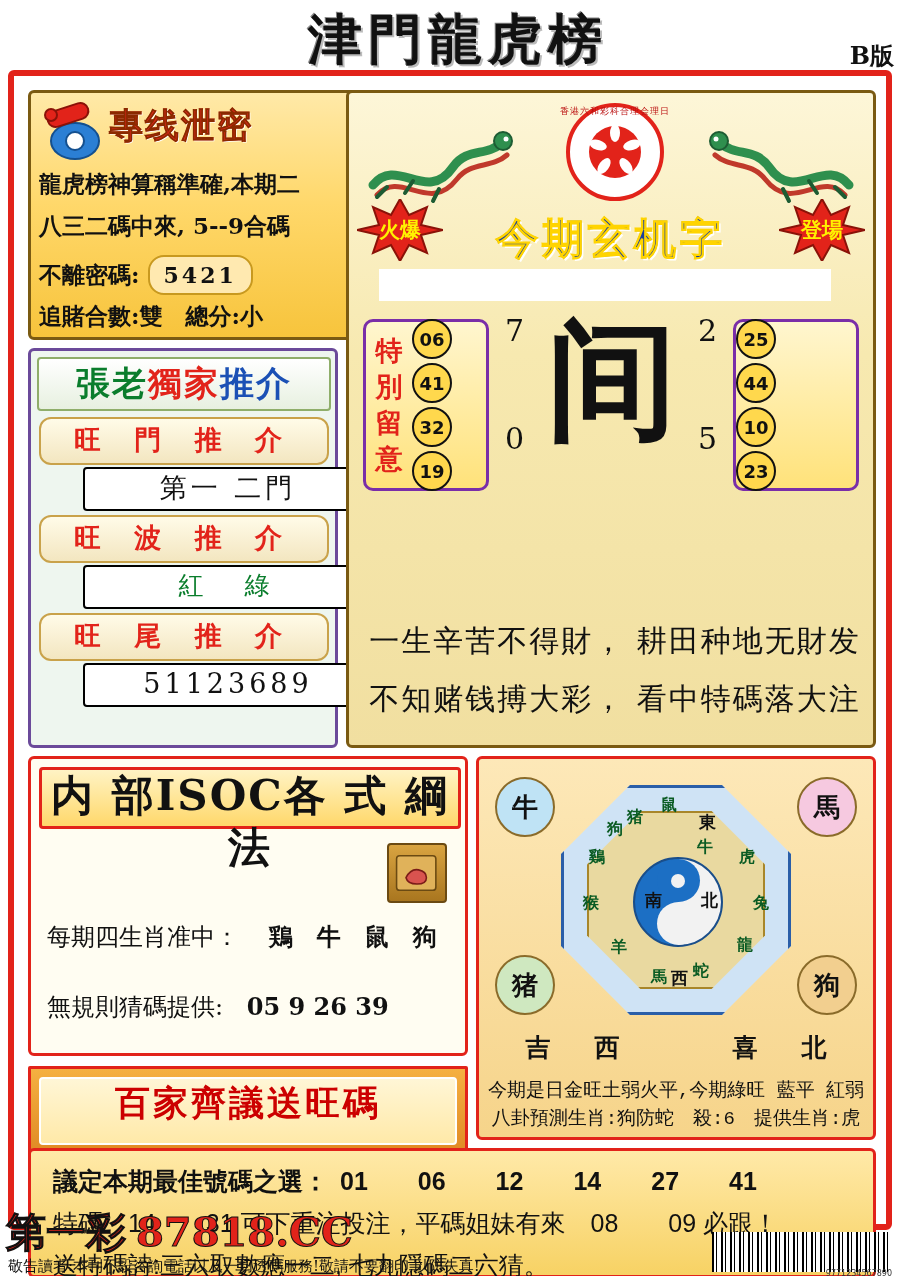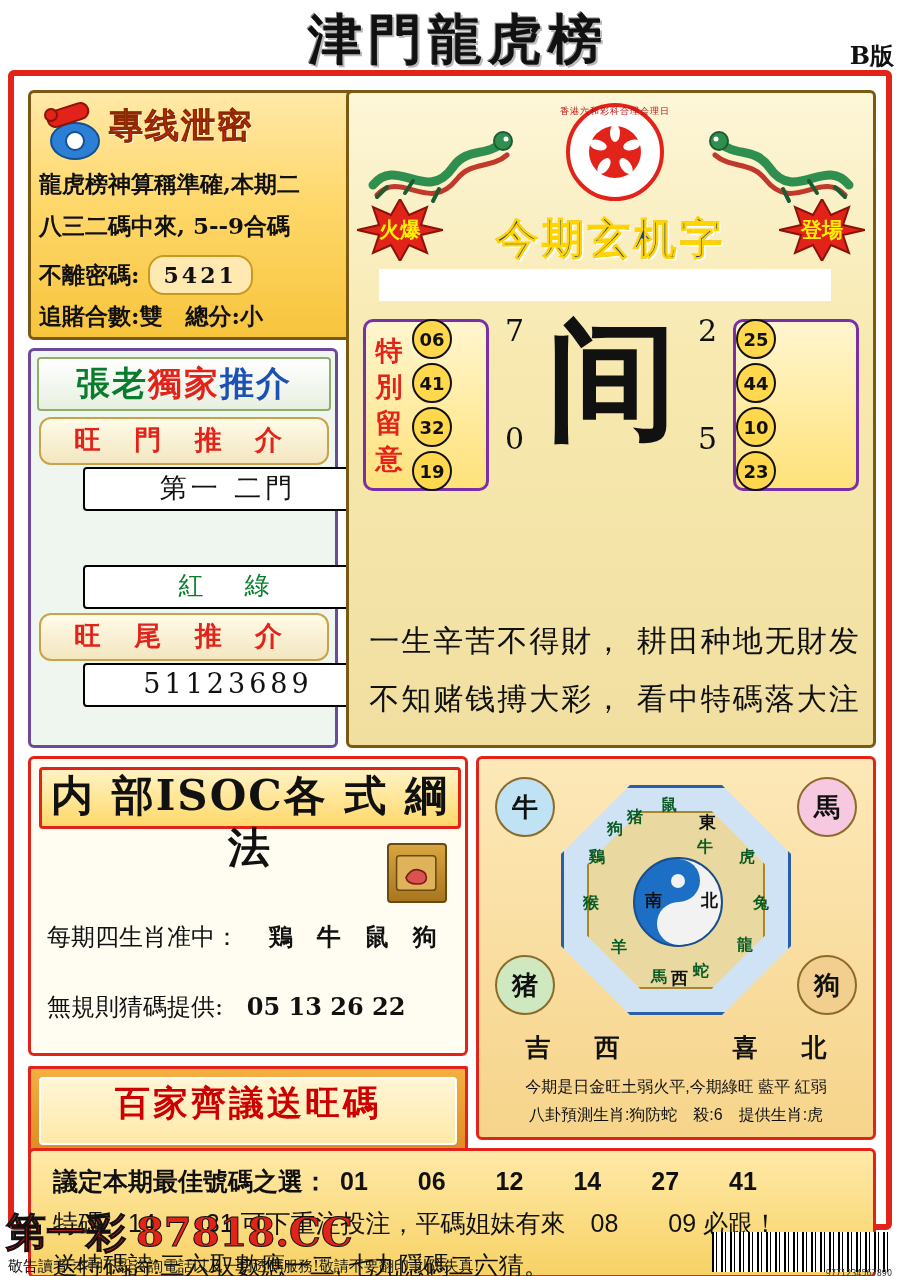--- a/index.html
+++ b/index.html
@@ -132,21 +132,21 @@
   .taiji i{position:absolute;width:14px;height:14px;border-radius:50%;left:36px;}
   .taiji i.a{top:15px;background:#f2f2f2;}
   .taiji i.b{bottom:15px;background:#1c6fc4;}
   .dir{position:absolute;font-size:17px;font-weight:bold;color:#111;
      font-family:"DejaVu Serif","Liberation Serif",serif;}
   .zname{position:absolute;font-size:16px;font-weight:bold;color:#0a5b23;
      font-family:"DejaVu Serif","Liberation Serif",serif;}
   .bagua-bottom{position:absolute;left:0;width:100%;text-align:center;}
   .bg-lucky{font-size:25px;font-weight:bold;color:#111;letter-spacing:44px;
      font-family:"DejaVu Serif","Liberation Serif",serif;}
-  .bg-note{font-size:16px;color:#111;font-family:Liberation Sans, sans-serif;}
+  .bg-note{font-size:19px;color:#111;font-family:Liberation Mono, monospace;}
 
   
   .p-bottom{left:14px;top:1072px;width:848px;height:130px;border:3px solid #e2231a;border-radius:6px;
      background:linear-gradient(180deg,#ffe9a8,#f7d264);}
   .bl{position:absolute;left:22px;font-size:25px;color:#111;white-space:nowrap;
      font-family:Liberation Sans, sans-serif;}
   .bl b{font-weight:bold;}
 
   
   .footer{position:absolute;left:0;bottom:0;width:900px;height:48px;}
@@ -192,20 +192,21 @@
     </div>
 
     <div class="panel p-zhang">
       <div class="zhang-head">
         <span class="zh-a">張老</span><span class="zh-b">獨家</span><span class="zh-c">推介</span>
       </div>
 
       <div class="row-lbl" style="top:66px">旺 門 推 介</div>
       <div class="row-val plain" style="top:116px">第一 二門</div>
 
+      <div class="row-lbl" style="top:164px">旺 波 推 介</div>
       <div class="row-val green" style="top:214px">紅　綠</div>
 
       <div class="row-lbl" style="top:262px">旺 尾 推 介</div>
       <div class="row-val plain" style="top:312px">51123689</div>
     </div>
 
     <div class="panel p-oracle">
 
       <div class="dragon" style="left:18px">
         <svg viewBox="0 0 150 110" width="150" height="110">
@@ -298,21 +299,21 @@
           <path d="M14 34 q6-12 16-10 q10 2 10 10 q0 8-12 8 q-12 0-14-8z" fill="#d9534f" stroke="#7a1c18" stroke-width="2"></path>
         </svg>
       </div>
 
       <div class="isoc-row" style="top:162px">
         <span>每期四生肖准中：</span>
         <b style="margin-left:22px">鶏　牛　鼠　狗</b>
       </div>
       <div class="isoc-row" style="top:232px">
         <span>無規則猜碼提供:</span>
-        <b style="margin-left:16px">05   13   26   22</b>
+        <b style="margin-left:16px">05   9   26   39</b>
       </div>
     </div>
 
     <div class="panel p-baijia">
       <div class="baijia-in">百家齊議送旺碼</div>
     </div>
 
     <div class="panel p-bagua">
       <div class="zodiac-chip" style="left:16px;top:18px;background:#bfe3f5">牛</div>
       <div class="zodiac-chip" style="right:16px;top:18px;background:#f6c9e0">馬</div>

